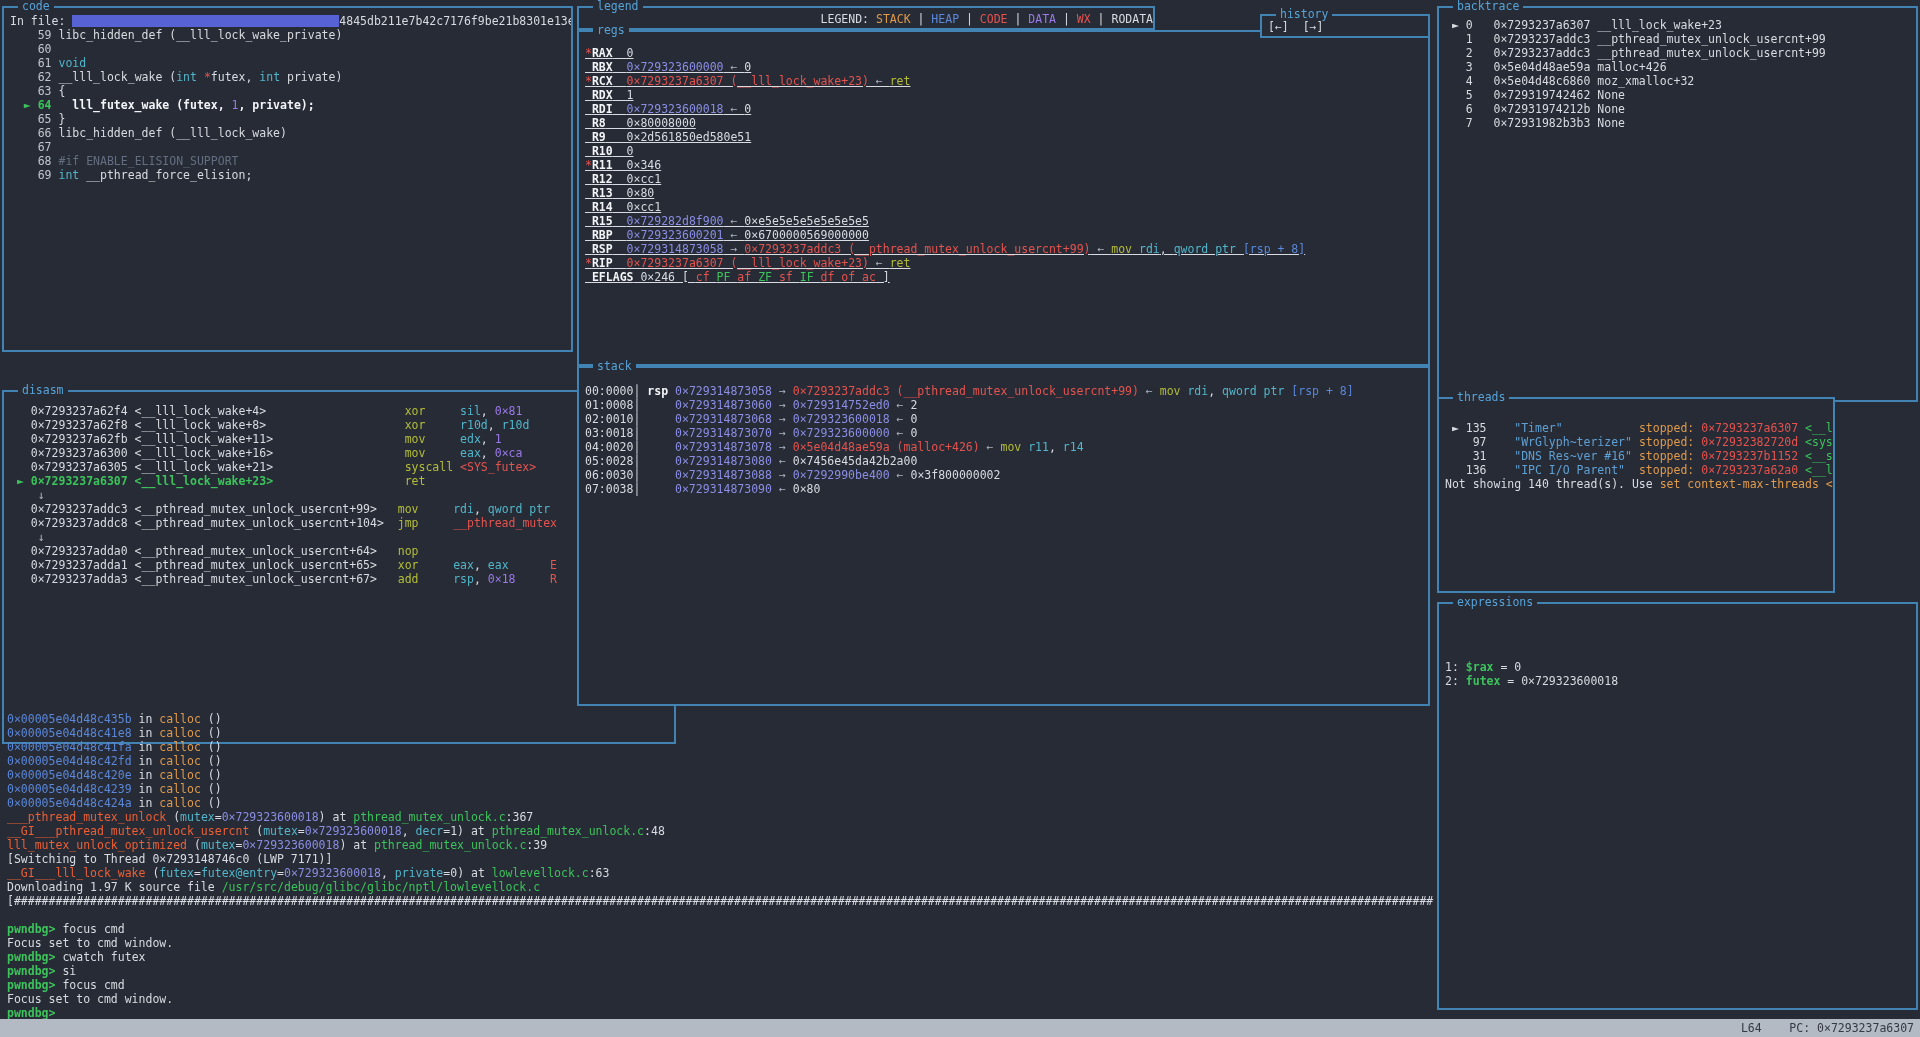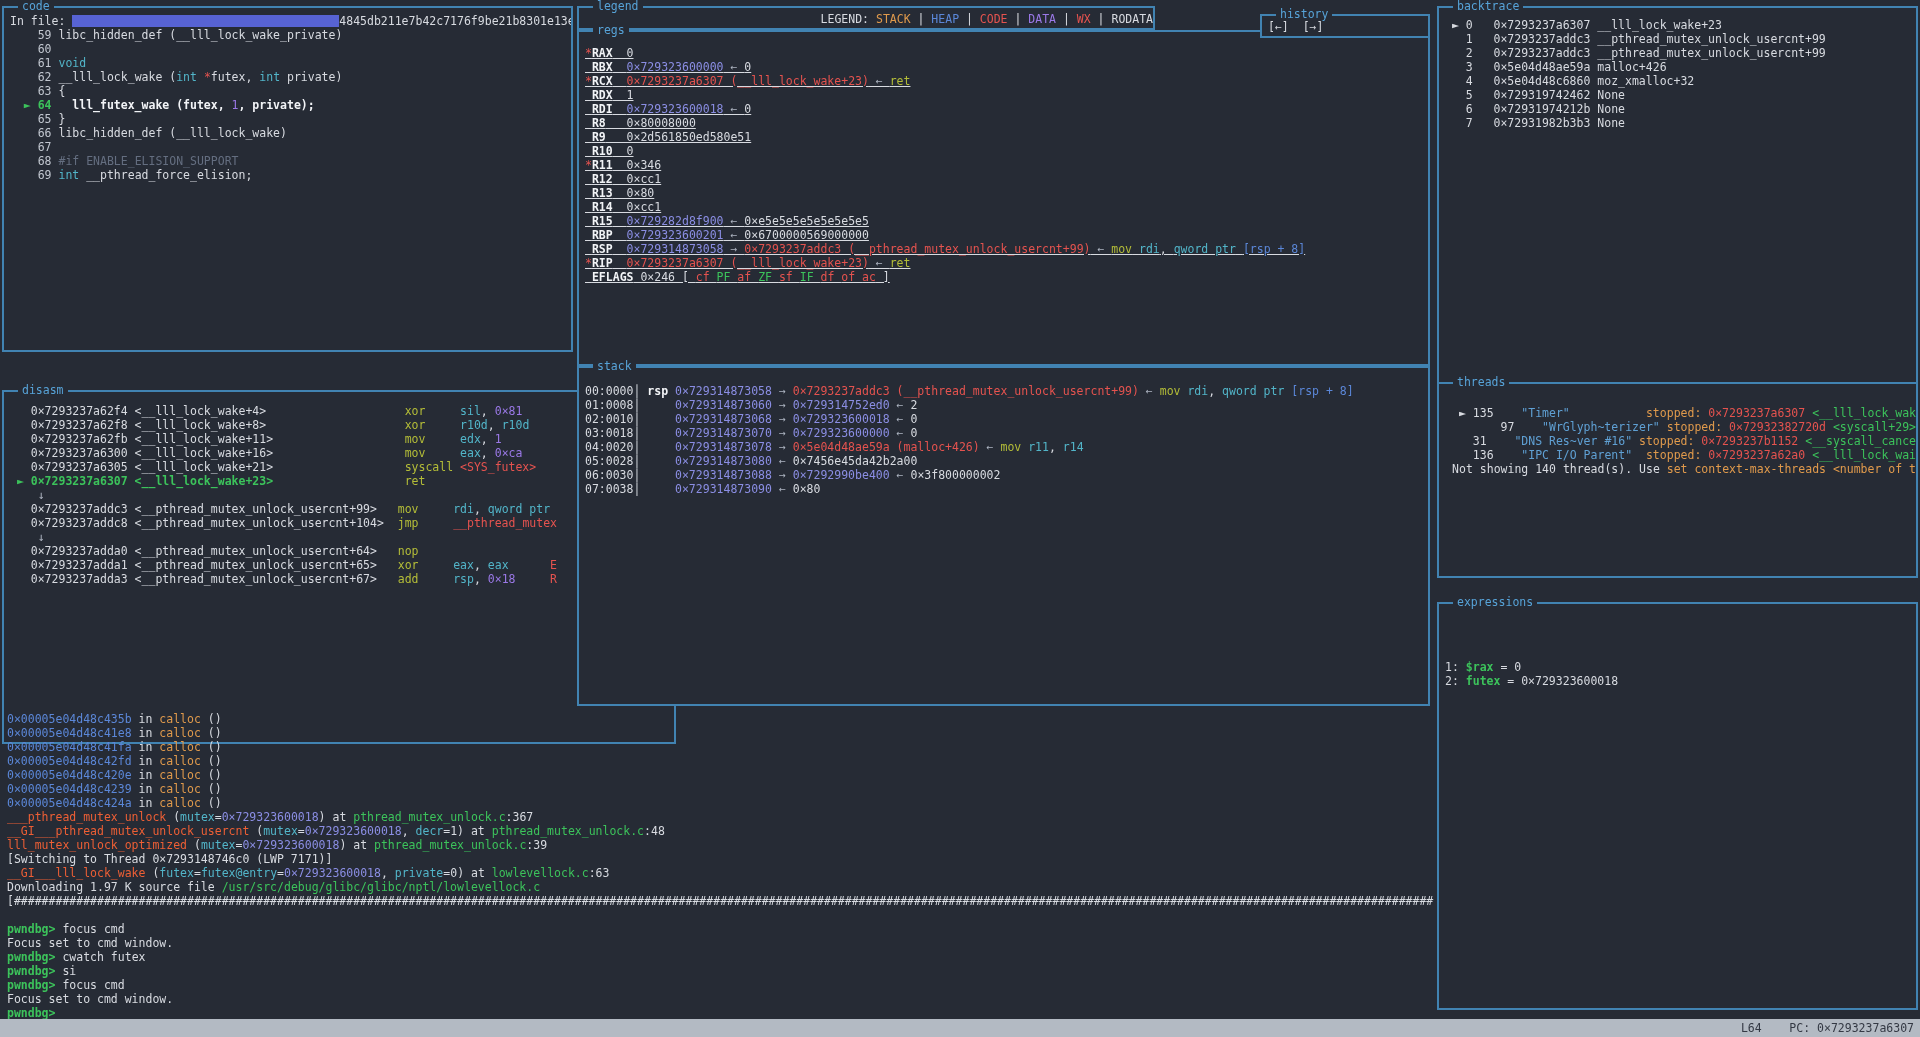--- a/index.html
+++ b/index.html
@@ -120,21 +120,21 @@
         <div class="tl"><span class="w"> ► 0   0×7293237a6307 __lll_lock_wake+23</span></div>
         <div class="tl"><span class="w">   1   0×7293237addc3 __pthread_mutex_unlock_usercnt+99</span></div>
         <div class="tl"><span class="w">   2   0×7293237addc3 __pthread_mutex_unlock_usercnt+99</span></div>
         <div class="tl"><span class="w">   3   0×5e04d48ae59a malloc+426</span></div>
         <div class="tl"><span class="w">   4   0×5e04d48c6860 moz_xmalloc+32</span></div>
         <div class="tl"><span class="w">   5   0×729319742462 None</span></div>
         <div class="tl"><span class="w">   6   0×72931974212b None</span></div>
         <div class="tl"><span class="w">   7   0×72931982b3b3 None</span></div>
       </div>
     </div>
-    <div class="panel" style="left: 1437px; top: 382px; width: 481px; height: 196px; text-align: right;">
+    <div class="panel" style="left: 1437px; top: 397px; width: 398px; height: 196px; text-align: right;">
       <span class="ptitle">threads</span>
       <div class="pcontent" style="padding-top: 22px;">
         <div class="tl"><span class="w"> ► 135    </span><span class="tblu">"Timer"</span><span class="w">           </span><span class="org">stopped:</span><span class="w"> </span><span class="red">0×7293237a6307</span><span class="w"> </span><span class="grn">&lt;__lll_lock_wak</span></div>
         <div class="tl"><span class="w">    97    </span><span class="tblu">"WrGlyph~terizer"</span><span class="w"> </span><span class="org">stopped:</span><span class="w"> </span><span class="red">0×72932382720d</span><span class="w"> </span><span class="grn">&lt;syscall+29&gt;</span></div>
         <div class="tl"><span class="w">    31    </span><span class="tblu">"DNS Res~ver #16"</span><span class="w"> </span><span class="org">stopped:</span><span class="w"> </span><span class="red">0×7293237b1152</span><span class="w"> </span><span class="grn">&lt;__syscall_cance</span></div>
         <div class="tl"><span class="w">   136    </span><span class="tblu">"IPC I/O Parent"</span><span class="w">  </span><span class="org">stopped:</span><span class="w"> </span><span class="red">0×7293237a62a0</span><span class="w"> </span><span class="grn">&lt;__lll_lock_wai</span></div>
         <div class="tl"><span class="w">Not showing 140 thread(s). Use </span><span class="org">set context-max-threads &lt;number of t</span></div>
       </div>
     </div>
     <div class="panel" style="left: 1437px; top: 602px; width: 481px; height: 408px;">

